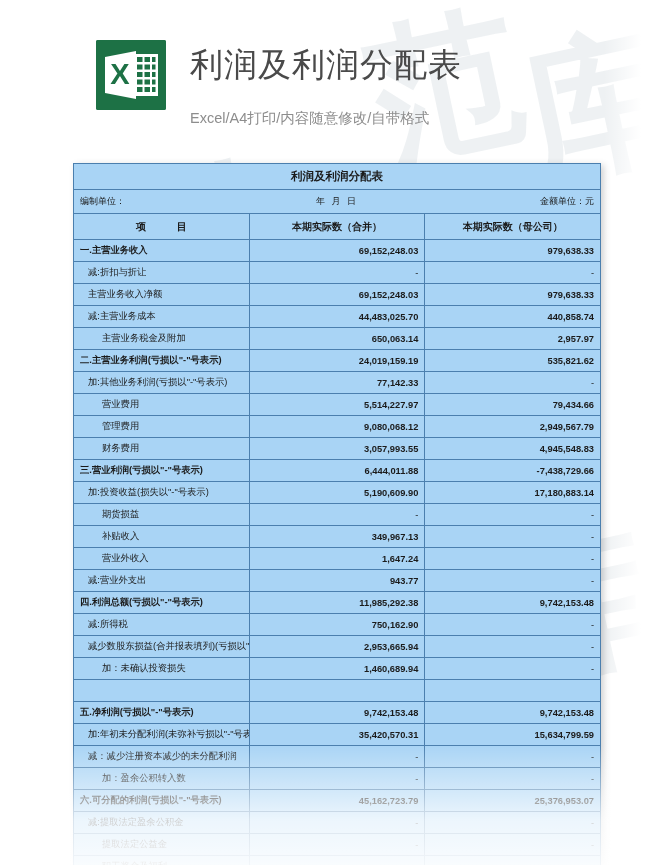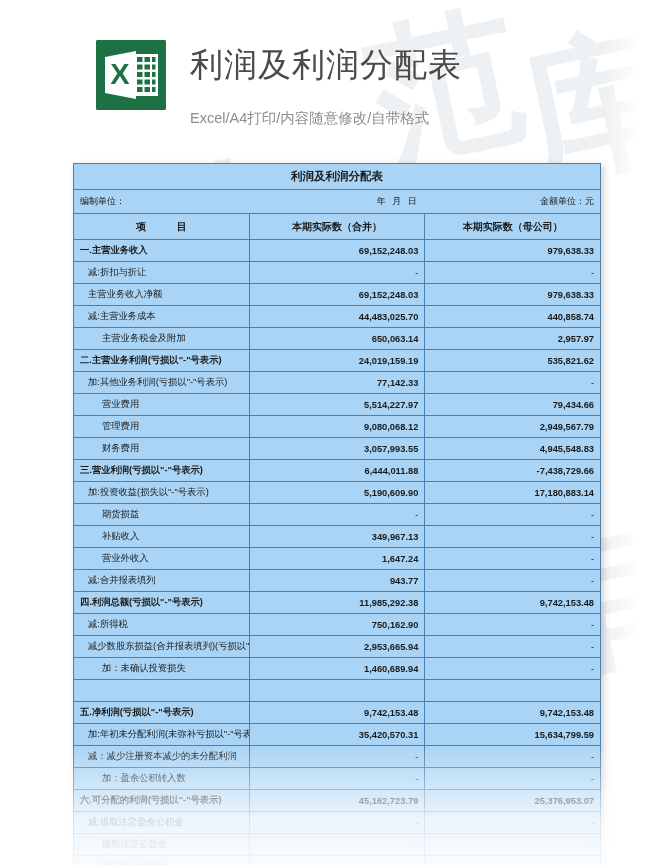--- a/index.html
+++ b/index.html
@@ -119,21 +119,21 @@
   tr.r-title td {
     height: 26px;
     text-align: center;
     font-size: 11.5px;
     font-weight: 700;
     border-bottom-color: #4b7fae;
   }
   
   tr.r-meta td { height: 24px; border-right: 0; border-left: 0; margin-left: 20px; }
   tr.r-meta td.m-l { border-left: 1px solid #4b7fae; text-align: left; font-size: 9px; }
-  tr.r-meta td.m-c { text-align: right; font-size: 9px; letter-spacing: 2px; }
+  tr.r-meta td.m-c { text-align: center; font-size: 9px; letter-spacing: 2px; }
   tr.r-meta td.m-r { border-right: 1px solid #4b7fae; text-align: right; font-size: 9px; }
 
   
   tr.r-head td {
     height: 26px;
     text-align: center;
     font-weight: 700;
     font-size: 10px;
   }
   tr.r-head td.c-item { letter-spacing: 0; }
@@ -329,21 +329,21 @@
           </tr>
           <tr>
             <td class="c-item">
               <span class="lbl ind2">营业外收入</span>
             </td>
             <td class="c-val val-n">1,647.24</td>
             <td class="c-val val-n" style="font-weight: 400;">-</td>
           </tr>
           <tr>
             <td class="c-item">
-              <span class="lbl ind1">减:合并报表填列</span>
+              <span class="lbl ind1">减:营业外支出</span>
             </td>
             <td class="c-val val-n">943.77</td>
             <td class="c-val val-n" style="font-weight: 400;">-</td>
           </tr>
           <tr>
             <td class="c-item">
               <span class="lbl ind0" style="font-weight: 700;">四.利润总额(亏损以"-"号表示)</span>
             </td>
             <td class="c-val val-b">11,985,292.38</td>
             <td class="c-val val-b">9,742,153.48</td>

